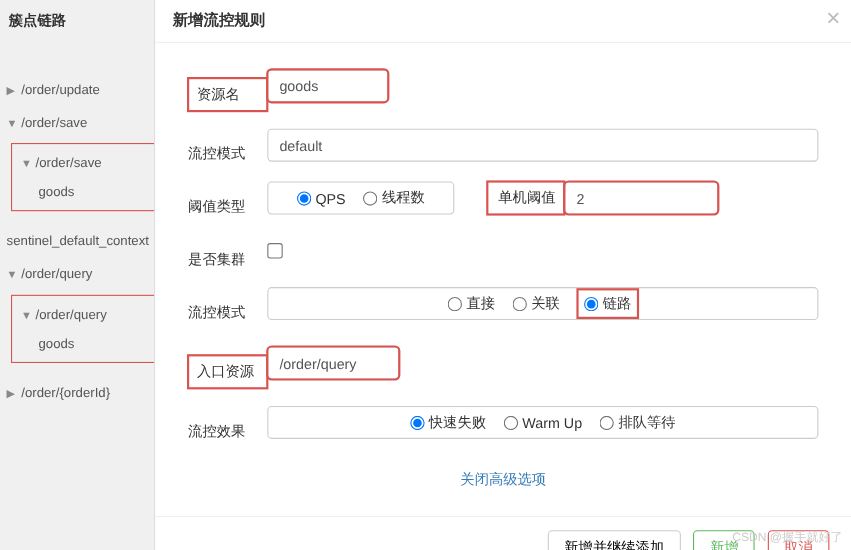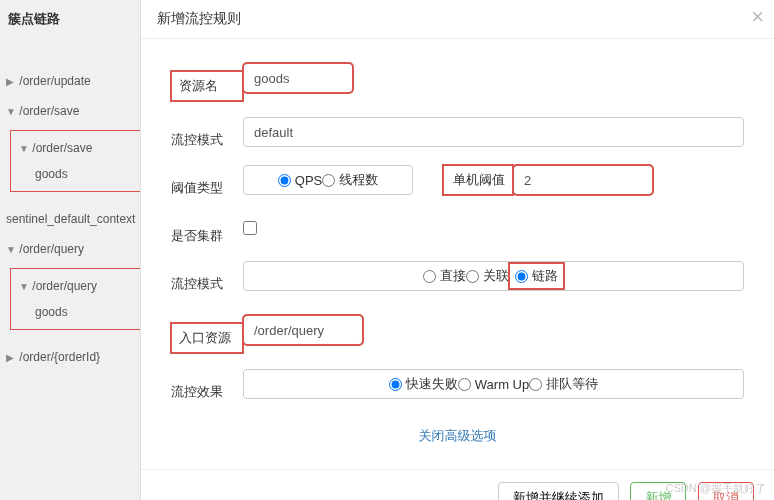--- a/index.html
+++ b/index.html
@@ -56,21 +56,21 @@
       width: 634px;
       height: 500px;
       background: #fff;
       border-left: 1px solid #ddd;
     }
     .modal-header {
       padding: 10px 16px;
       border-bottom: 1px solid #eee;
       position: relative;
     }
-    .modal-title { font-weight: normal; font-size: 14px; }
+    .modal-title { font-weight: bold; font-size: 14px; }
     .modal-close {
       position: absolute;
       right: 10px; top: 4px;
       font-size: 22px;
       color: #bbb;
       cursor: pointer;
     }
     .modal-body {
       padding: 16px 30px 8px 30px;
     }
@@ -98,20 +98,21 @@
       border: 1px solid #ccc;
       border-radius: 4px;
       padding: 0 10px;
       font-size: 13px;
       color: #555;
     }
     .input-short { width: 140px; }
     .radio-group {
       display: flex;
       align-items: center;
+      gap: 16px;
       border: 1px solid #ccc;
       border-radius: 4px;
       padding: 5px 14px;
       flex: 1;
       justify-content: center;
       height: 30px;
     }
     .radio-item {
       display: flex;
       align-items: center;

